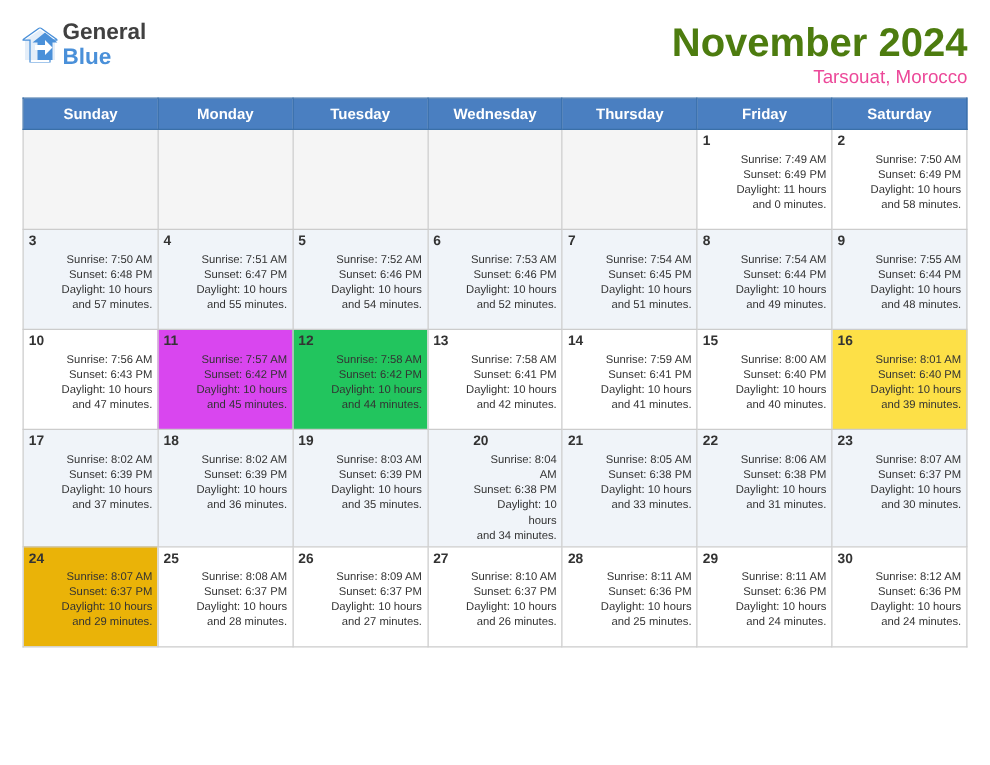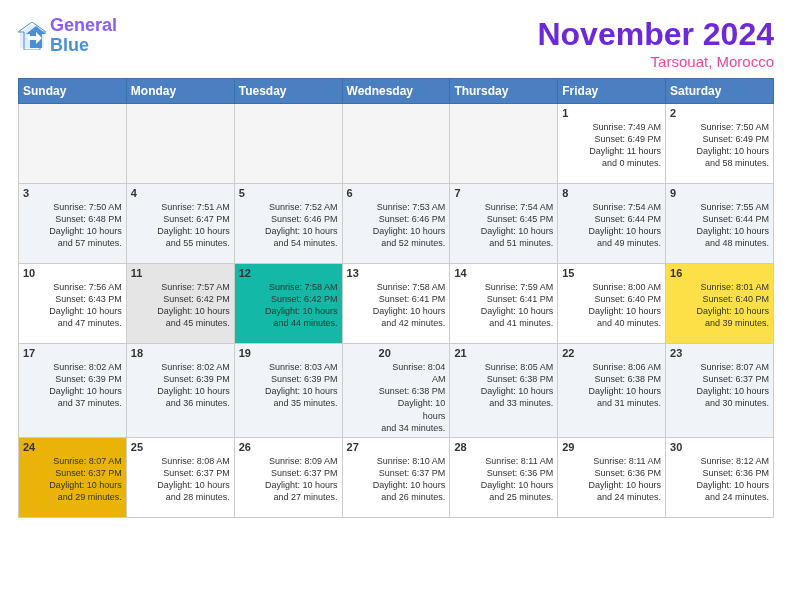--- a/index.html
+++ b/index.html
@@ -28,39 +28,39 @@
     .logo-icon {
       width: 28px;
       height: 28px;
     }
     .title-area {
       text-align: right;
     }
     .month-title {
       font-size: 32px;
       font-weight: bold;
-      color: #6d28d9;
+      color: #4d7c0f;
     }
     .location {
       font-size: 15px;
       color: #ec4899;
     }
     .calendar {
       width: 100%;
       border-collapse: collapse;
       border: 1px solid #ccc;
     }
     .calendar th {
       background: #4a7fc1;
       color: #fff;
       font-size: 12px;
       font-weight: bold;
       padding: 5px 4px;
       border: 1px solid #3a6fa8;
-      text-align: left;
+      text-align: center;
     }
     .calendar td {
       vertical-align: top;
       border: 1px solid #ccc;
       padding: 3px 4px;
       width: calc(100% / 7);
       font-size: 9.5px;
       color: #333;
       background: #fff;
       height: 80px;
@@ -94,21 +94,21 @@
   <div class="header">
     <div class="logo">
       <svg class="logo-icon" viewBox="0 0 28 28">
         <polygon points="14,2 26,10 26,26 2,26 2,10" fill="#4a90d9" opacity="0.15"></polygon>
         <polygon points="18,4 28,12 24,12 24,26 12,26 12,12 8,12" fill="#4a90d9"></polygon>
         <polygon points="14,0 28,10 22,10 22,28 6,28 6,10 0,10" fill="none" stroke="#4a90d9" stroke-width="1"></polygon>
         <path d="M10 14 L18 14 L18 10 L24 16 L18 22 L18 18 L10 18 Z" fill="#fff"></path>
       </svg>
       <div>
         <div style="font-size:18px;font-weight:bold;color:#333;line-height:1.1;">
-          <span style="color:#8b5cf6;">General</span><br>
+          <span style="color:#404040;">General</span><br>
           <span style="color:#4a90d9;">Blue</span>
         </div>
       </div>
     </div>
     <div class="title-area">
       <div class="month-title">November 2024</div>
       <div class="location">Tarsouat, Morocco</div>
     </div>
   </div>
 
@@ -198,28 +198,28 @@
           </td>
         </tr>
         <tr>
           <td style="background: rgb(255, 255, 255);">
             <span class="day-number">10</span>
             <div class="day-info" style="white-space: pre-line;">Sunrise: 7:56 AM
 Sunset: 6:43 PM
 Daylight: 10 hours
 and 47 minutes.</div>
           </td>
-          <td style="background: #e5e5e5;">
+          <td style="background: #d946ef;">
             <span class="day-number">11</span>
             <div class="day-info" style="white-space: pre-line;">Sunrise: 7:57 AM
 Sunset: 6:42 PM
 Daylight: 10 hours
 and 45 minutes.</div>
           </td>
-          <td style="background: #14b8a6;">
+          <td style="background: #22c55e;">
             <span class="day-number">12</span>
             <div class="day-info" style="white-space: pre-line;">Sunrise: 7:58 AM
 Sunset: 6:42 PM
 Daylight: 10 hours
 and 44 minutes.</div>
           </td>
           <td style="background: rgb(255, 255, 255);">
             <span class="day-number">13</span>
             <div class="day-info" style="white-space: pre-line;">Sunrise: 7:58 AM
 Sunset: 6:41 PM

